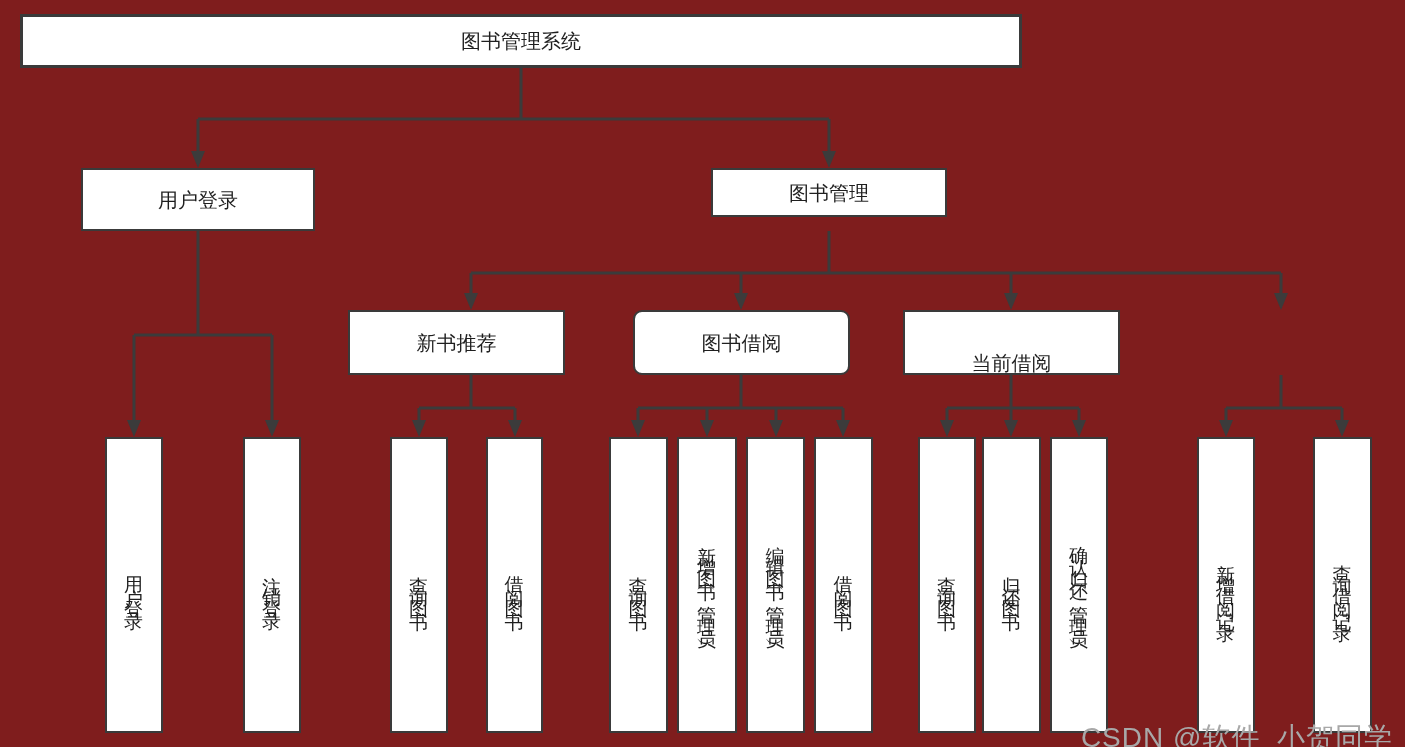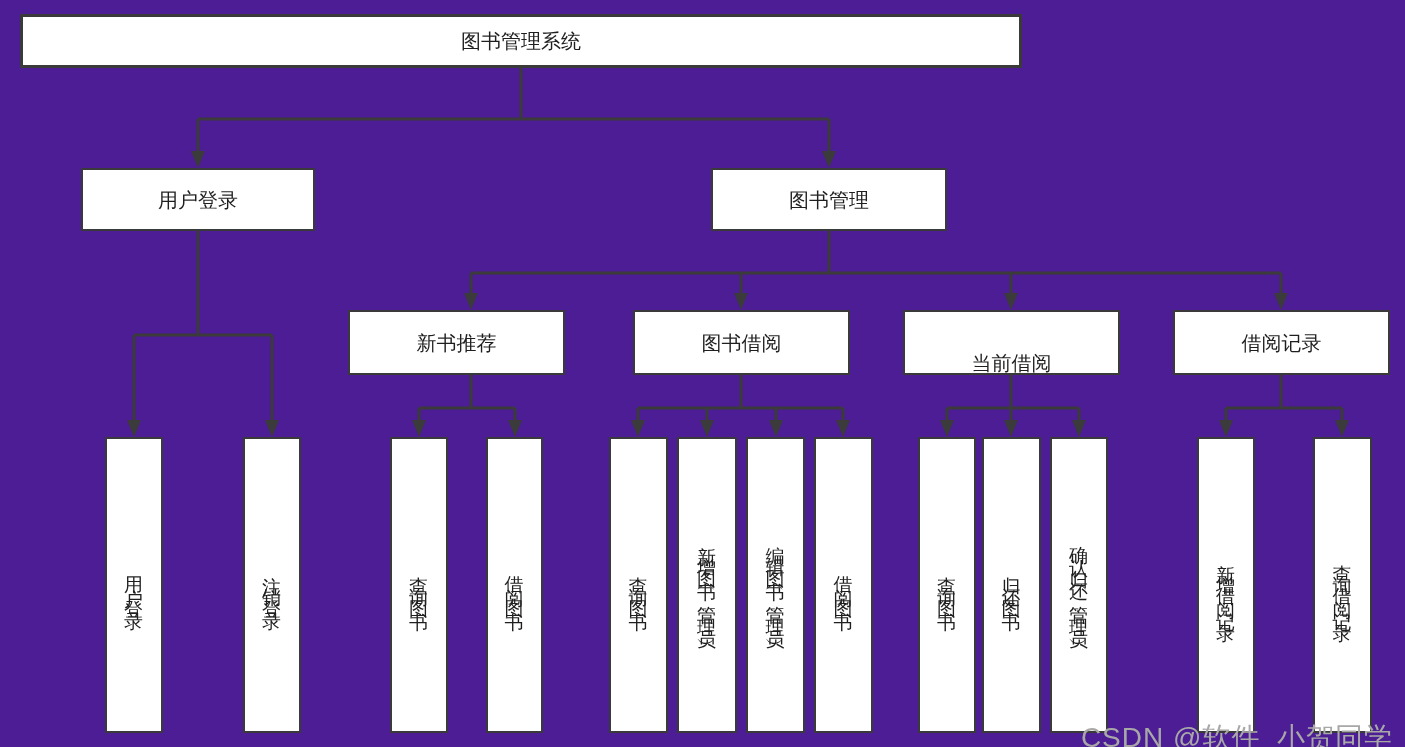--- a/index.html
+++ b/index.html
@@ -1,20 +1,20 @@
 <!DOCTYPE html>
 <html><head>
 <meta charset="utf-8">
 <style>
   html, body { margin: 0; padding: 0; background: #ffffff; }
   .canvas {
     position: relative;
     width: 1405px;
     height: 747px;
-    background: #4c1d95;
+    background: #7f1d1d;
     font-family: "Liberation Sans", "DejaVu Sans", sans-serif;
     overflow: hidden;
   }
   .connectors {
     position: absolute;
     left: 0; top: 0;
     width: 1405px; height: 747px;
   }
   .connectors path {
     fill: none;
@@ -106,35 +106,32 @@
     </g>
   </svg>
 
   <div class="node root" style="left:20px; top:14px; width:1002px; height:54px;">
     <span>图书管理系统</span>
   </div>
 
   <div class="node" style="left:81px; top:168px; width:234px; height:63px;">
     <span>用户登录</span>
   </div>
-  <div class="node" style="left:711px; top:168px; width:236px; height:63px;">
+  <div class="node" style="left:711px; top:168px; width:236px; height:49px;">
     <span>图书管理</span>
   </div>
 
   <div class="node" style="left:348px; top:310px; width:217px; height:65px;">
     <span>新书推荐</span>
   </div>
-  <div class="node" style="left:633px; top:310px; width:217px; height:65px;">
+  <div class="node" style="left:633px; top:310px; width:217px; height:65px;border-radius:9px;">
     <span>图书借阅</span>
   </div>
   <div class="node" style="left:903px; top:310px; width:217px; height:65px;align-items:flex-end;">
     <span>当前借阅</span>
-  </div>
-  <div class="node" style="left:1173px; top:310px; width:217px; height:65px;">
-    <span>借阅记录</span>
   </div>
 
   <div class="node" style="left:105px; top:437px; width:58px; height:296px;">
     <span class="vlbl">用户登录</span>
   </div>
   <div class="node" style="left:243px; top:437px; width:58px; height:296px;">
     <span class="vlbl">注销登录</span>
   </div>
 
   <div class="node" style="left:390px; top:437px; width:58px; height:296px;">

